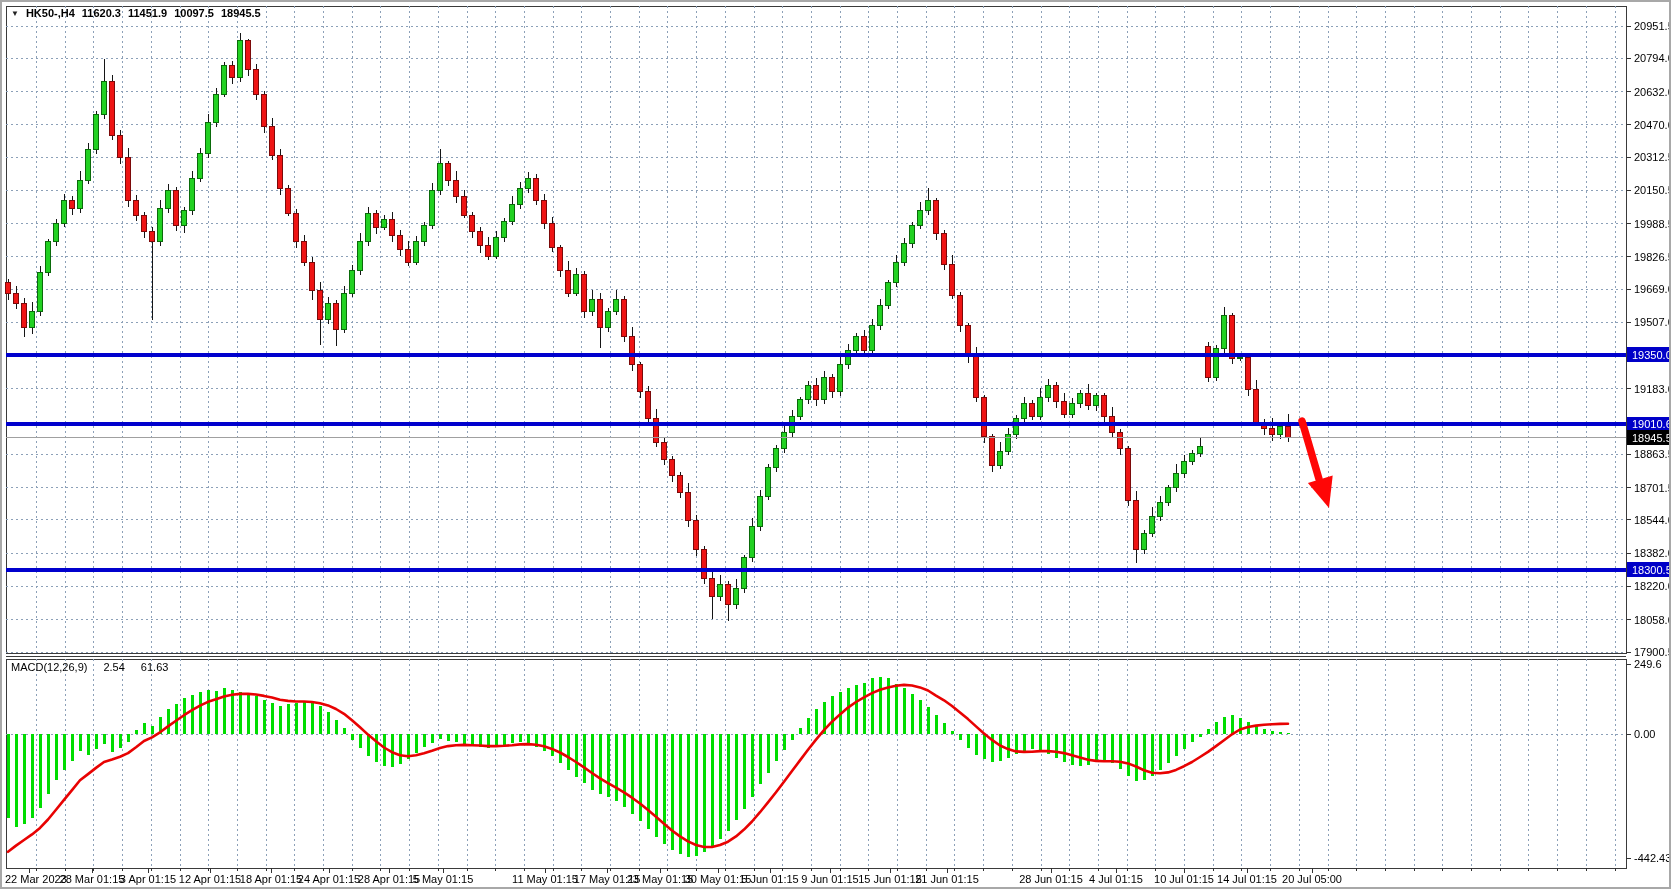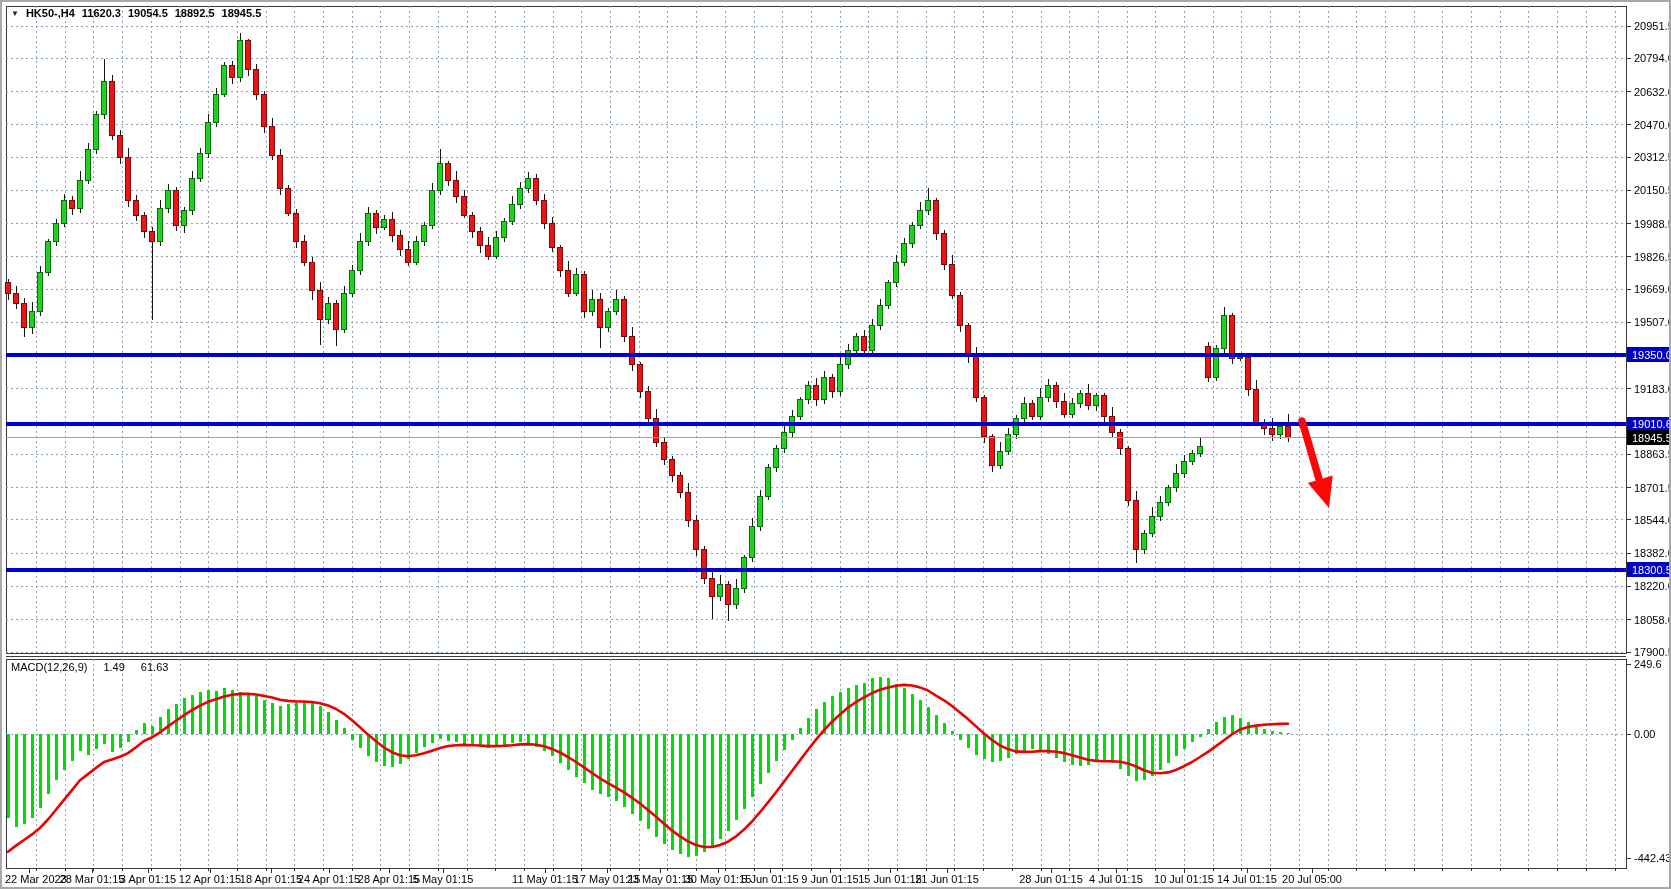--- a/index.html
+++ b/index.html
@@ -818,23 +818,23 @@
       <g>
         <line x1="1300" y1="419" x2="1317" y2="477" stroke="#ff0606" stroke-width="7.5" stroke-linecap="round"></line>
         <polygon points="1327,506 1305.9,481.1 1330.7,473.5" fill="#ff0606"></polygon>
       </g>
     </svg>
 
   <div id="symbol-label" class="overlay-label">
     <span class="tri">▼</span>
     <span>HK50-,H4</span>
     <span>11620.3</span>
-    <span>19054.5</span>
-    <span>18892.5</span>
+    <span>11451.9</span>
+    <span>10097.5</span>
     <span>18945.5</span>
   </div>
 
   <div id="macd-label" class="overlay-label">
     <span>MACD(12,26,9)</span>
-    <span>1.49</span>
+    <span>2.54</span>
     <span>61.63</span>
   </div>
 </div>
 
 </body></html>

